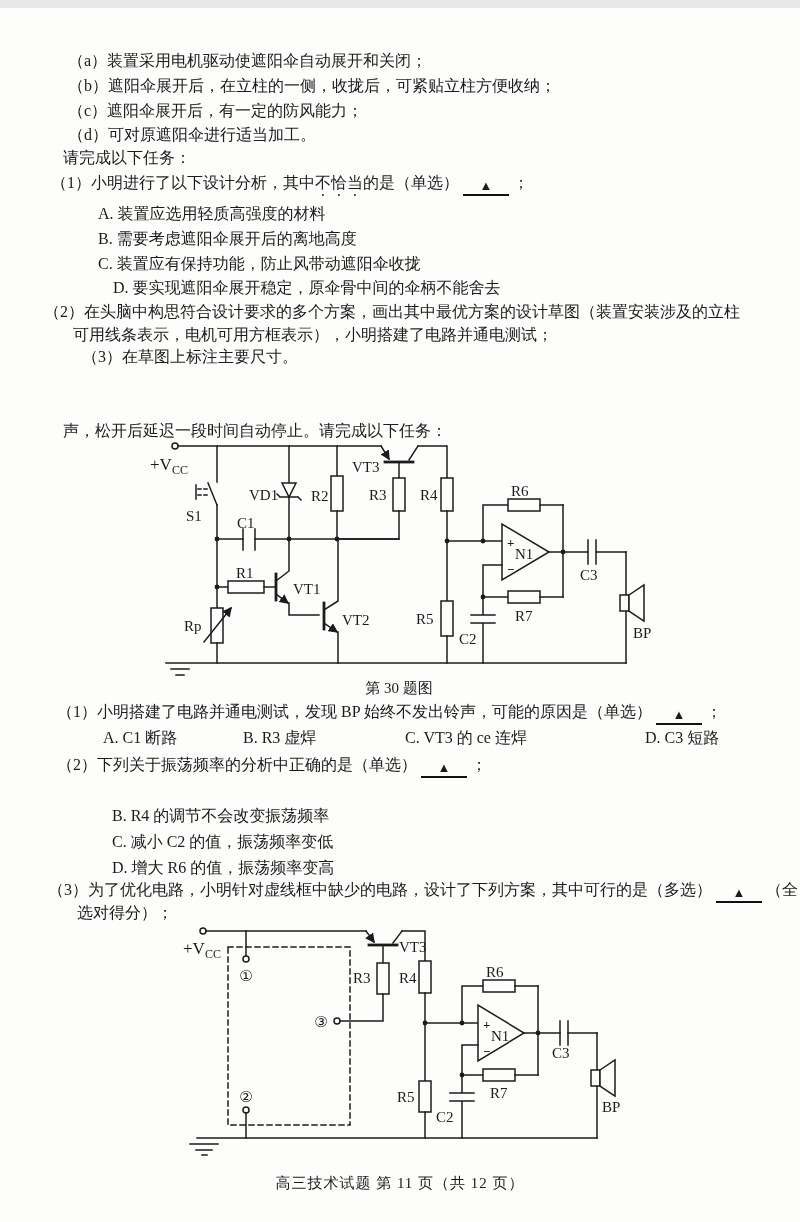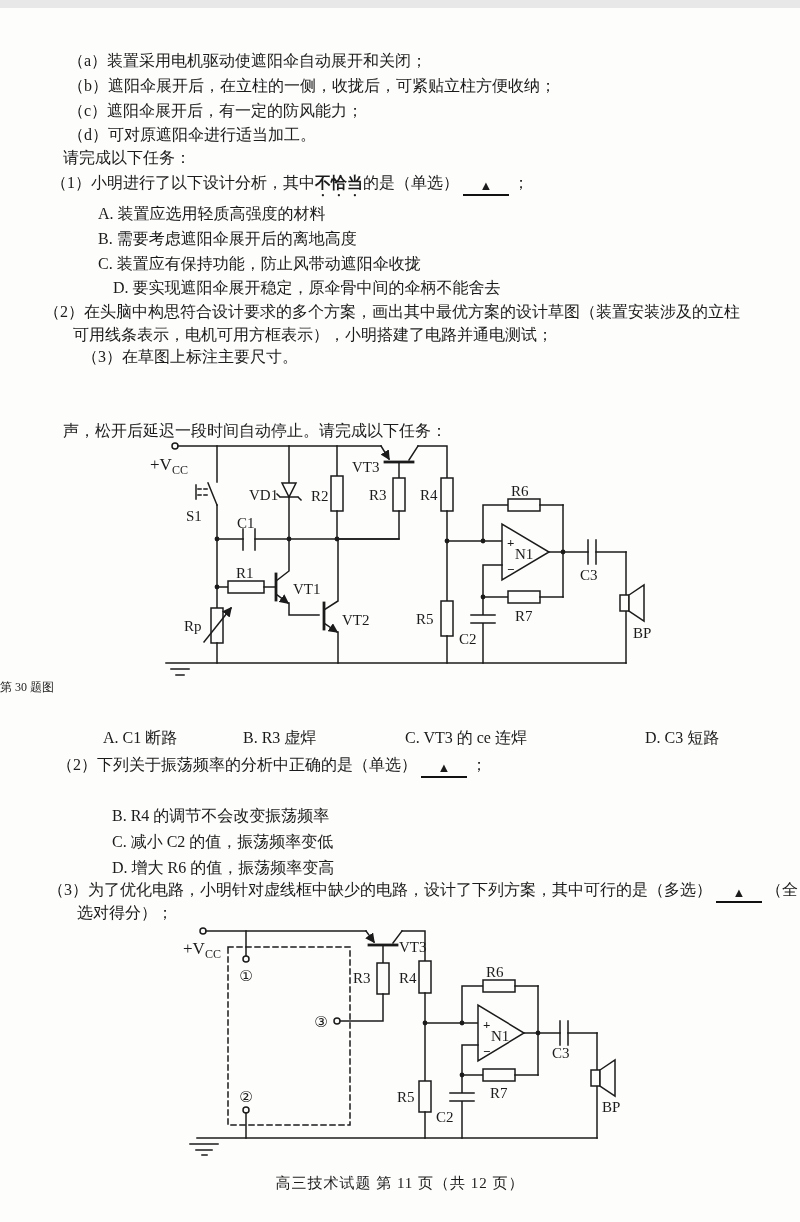--- a/index.html
+++ b/index.html
@@ -3,22 +3,22 @@
 <meta charset="utf-8">
 <style>
   html,body{margin:0;padding:0;background:#e8e8e8;}
   .page{position:relative;width:800px;height:1222px;background:#fdfdfc;margin:8px auto;
         font-family:"Liberation Serif","DejaVu Serif",serif;color:#1b1b1b;overflow:hidden;}
   .line{position:absolute;white-space:nowrap;font-size:16px;line-height:19px;}
   .num{display:inline-block;width:33px;}
   .blank{display:inline-block;width:46px;height:16px;line-height:15px;border-bottom:2px solid #111;
          text-align:center;font-size:13px;margin:0 4px;vertical-align:-2px;}
   .emph{-webkit-text-emphasis:filled dot;-webkit-text-emphasis-position:under left;
-        text-emphasis:filled dot;text-emphasis-position:under left;font-weight:bold;}
-  .caption{position:absolute;left:0;width:798px;font-size:12px;}
+        text-emphasis:filled dot;text-emphasis-position:under left;}
+  .caption{position:absolute;left:0;width:798px;text-align:center;font-size:15px;}
   .footer{position:absolute;left:0;width:800px;text-align:center;font-size:15px;letter-spacing:1px;}
   .ckt{position:absolute;}
   .w{stroke:#1b1b1b;stroke-width:1.5;fill:none;stroke-linecap:square;}
   .bar{stroke-width:2.8;}
   .cmp{fill:#fdfdfc;}
   .dsh{stroke-dasharray:5 4;}
   .dsh2{stroke-dasharray:3 3;}
   .dot{fill:#1b1b1b;stroke:none;}
   svg text{fill:#1b1b1b;stroke:none;font-size:15px;font-family:"Liberation Serif","DejaVu Serif",serif;}
   svg .sm{font-size:12px;}
@@ -154,20 +154,23 @@
     <text x="459" y="636">C2</text>
     <text x="580" y="572">C3</text>
     <text x="633" y="630">BP</text>
     <text x="507" y="539" class="op">+</text>
     <text x="507" y="566" class="op">−</text>
     <text x="515" y="551">N1</text>
   </svg>
 
   <div class="caption" style="top:671px">第 30 题图</div>
 
+  <div class="line" style="left:57px;top:694px">
+    <span>（1）小明搭建了电路并通电测试，发现 BP 始终不发出铃声，可能的原因是（单选）</span><span class="blank">▲</span><span>；</span>
+  </div>
   <div class="line" style="left:103px;top:720px">A. C1 断路</div>
   <div class="line" style="left:243px;top:720px">B. R3 虚焊</div>
   <div class="line" style="left:405px;top:720px">C. VT3 的 ce 连焊</div>
   <div class="line" style="left:645px;top:720px">D. C3 短路</div>
 
   <div class="line" style="left:57px;top:747px">
     <span>（2）下列关于振荡频率的分析中正确的是（单选）</span><span class="blank">▲</span><span>；</span>
   </div>
   <div class="line" style="left:112px;top:798px">B. R4 的调节不会改变振荡频率</div>
   <div class="line" style="left:112px;top:824px">C. 减小 C2 的值，振荡频率变低</div>

